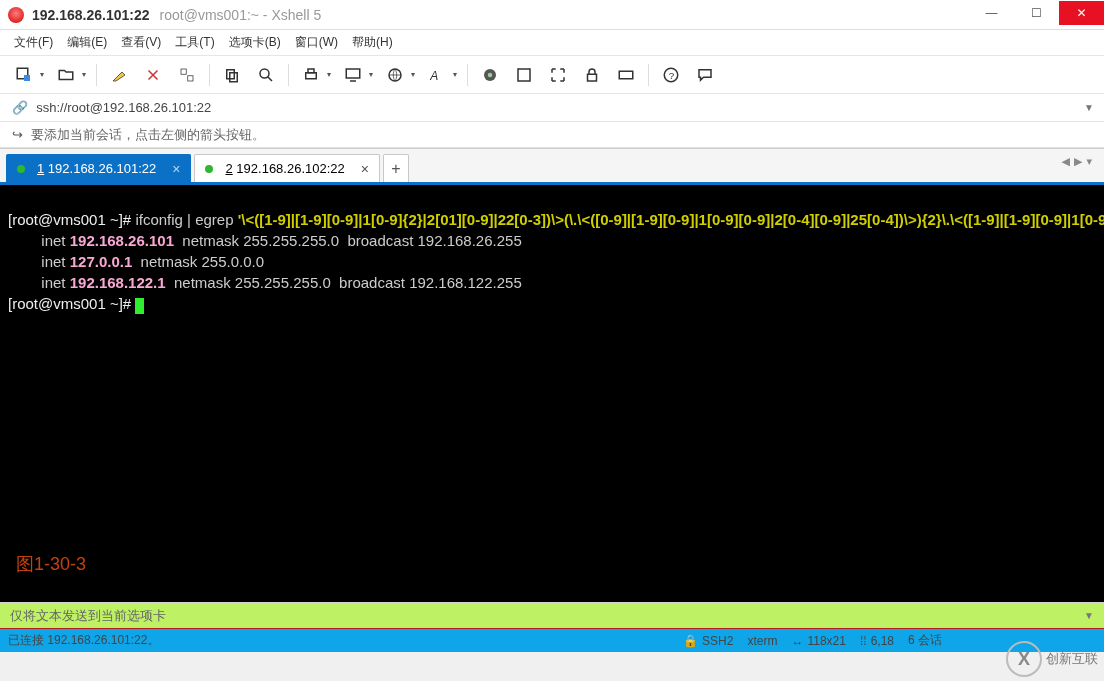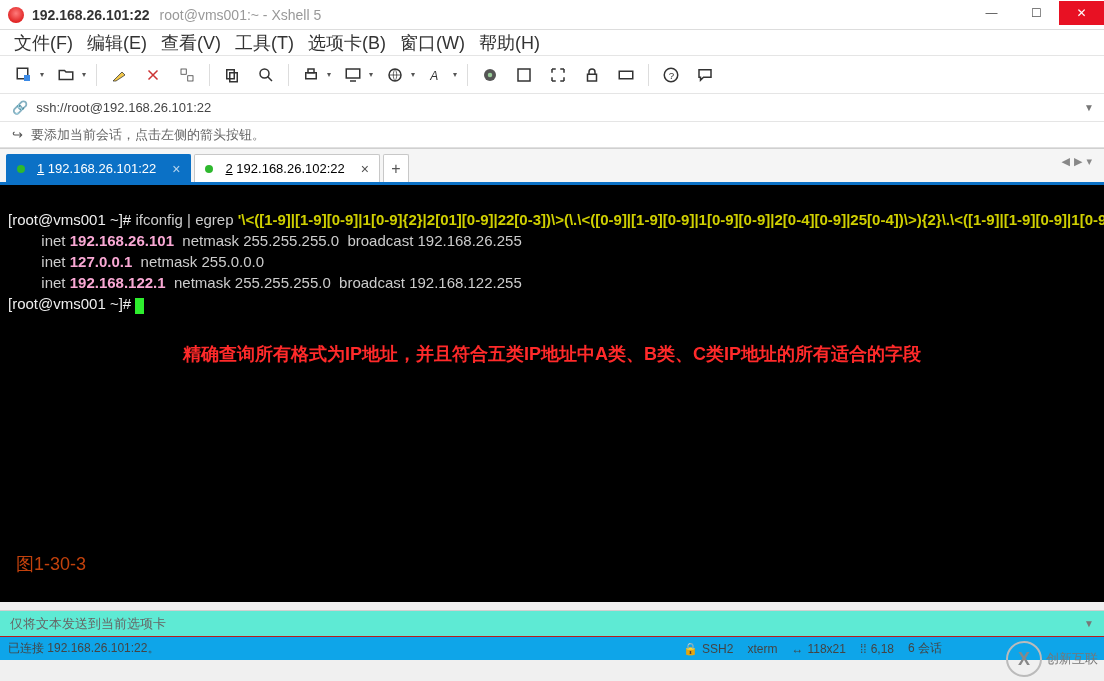--- a/index.html
+++ b/index.html
@@ -5,21 +5,21 @@
 * { margin: 0; padding: 0; box-sizing: border-box; font-family: "Microsoft YaHei", "Segoe UI", Tahoma, sans-serif; }
 body { width: 1104px; height: 681px; background: #f0f0f0; overflow:hidden; position:relative;}
 .titlebar { height: 30px; background: #fff; display:flex; align-items:center; border-bottom:1px solid #ddd;}
 .titlebar .appicon { width:16px; height:16px; margin:0 8px; background:radial-gradient(circle at 50% 40%, #ff7b7b, #d40000);border-radius:50%; }
 .titlebar .title-main { font-weight:bold; font-size:14px; color:#333; }
 .titlebar .title-sub { font-size:14px; color:#999; margin-left:10px;}
 .titlebar .spacer{flex:1;}
 .winbtn { width:45px; height:24px; display:flex; align-items:center; justify-content:center; font-size:12px; color:#555; margin-top:-3px;}
 .winbtn.close{ background:#e81123; color:#fff;}
 .menubar { height:26px; background:#fff; display:flex; align-items:center; border-bottom:1px solid #e5e5e5; padding-left:14px; gap:14px;}
-.menubar span{ font-size:18px; color:#333;}
+.menubar span{ font-size:12px; color:#333;}
 .toolbar { height:38px; background:#fff; display:flex; align-items:center; border-bottom:1px solid #e5e5e5; padding-left:10px; gap:6px;}
 .toolbar .tbtn { width:28px; height:28px; display:flex; align-items:center; justify-content:center;}
 .toolbar .tbtn svg{width:18px;height:18px;}
 .toolbar .sep{ width:1px; height:22px; background:#ddd; margin:0 2px;}
 .toolbar .caret{font-size:8px; color:#555; margin-left:-4px; margin-right:2px;}
 .addressbar { height:28px; background:#fff; border-bottom:1px solid #e5e5e5; display:flex; align-items:center; padding-left:12px; font-size:13px; color:#444;}
 .addressbar .chain{margin-right:8px; color:#777;}
 .addressbar .flex{flex:1;}
 .addressbar .dd{margin-right:10px; font-size:10px; color:#777;}
 .tipbar { height:26px; background:#fff; border-bottom:1px solid #e0e0e0; display:flex; align-items:center; padding-left:12px; font-size:13px; color:#666;}
@@ -33,21 +33,21 @@
 .tab.add{ width:26px; padding:0; justify-content:center; font-size:16px; color:#555;}
 .tabstrip .navarrows{ position:absolute; right:12px; top:6px; font-size:11px; color:#888; display:flex; gap:4px; align-items:center;}
 .terminalwrap{ position:relative;}
 .terminal { background:#000; color:#ddd; font-family:"Consolas","Courier New",monospace; font-size:15px; padding:6px 8px; height:420px; line-height:19px; white-space:pre; overflow:hidden; border-top:3px solid #0b71c6;}
 .term-white{ color:#eee; font-weight:normal;}
 .term-cyan{ color:#ccc;}
 .term-red{ color:#f9a8d4; font-weight:bold;}
 .term-yellow{ color:#cfcf00; font-weight:bold;}
 .caption{ color:#ff2a2a; font-weight:bold; font-size:18px; text-align:center; margin-top:30px; font-family:"Microsoft YaHei",sans-serif;}
 .figlabel{ color:#c2410c; font-weight:normal; font-size:18px; position:absolute; left:16px; bottom:26px; font-family:"Microsoft YaHei",sans-serif;}
-.sendbar{ height:26px; border-top:1px solid #d0d0d0; background:#5eead4; display:flex; align-items:center; padding-left:10px; font-size:13px; color:#666;margin-top:8px;}
+.sendbar{ height:26px; border-top:1px solid #d0d0d0; background:#bef264; display:flex; align-items:center; padding-left:10px; font-size:13px; color:#666;}
 .sendbar .flex{flex:1;}
 .sendbar .dd{margin-right:10px; font-size:10px; color:#777;}
 .statusbar{ height:24px; border-top:1px solid #b91c1c; background:#0ea5e9; display:flex; align-items:center; padding:0 8px; font-size:12px; color:#444;}
 .statusbar .flex{flex:1;}
 .statusbar .seg{ margin-left:14px; display:flex; align-items:center; gap:4px;}
 .statusbar .lock{font-size:12px;}
 .cursor{display:inline-block; width:9px; height:16px; background:#2eee2e; vertical-align:text-bottom;}
 .logo{position:absolute; right:6px; bottom:4px; display:flex; align-items:center; gap:4px; color:#777; font-size:13px;}
 .logo .circ{ width:36px; height:36px; border:2px solid #bbb; border-radius:50%; display:flex; align-items:center; justify-content:center; font-weight:bold; font-size:18px; color:#888;}
 </style>
@@ -219,21 +219,20 @@
   </div>
 </div>
 
 <div class="terminalwrap">
 <div class="terminal">
 <span class="term-white">[root@vms001 ~]# </span><span class="term-cyan">ifconfig | egrep </span><span class="term-yellow">'\&lt;([1-9]|[1-9][0-9]|1[0-9]{2}|2[01][0-9]|22[0-3])\&gt;(\.\&lt;([0-9]|[1-9][0-9]|1[0-9][0-9]|2[0-4][0-9]|25[0-4])\&gt;){2}\.\&lt;([1-9]|[1-9][0-9]|1[0-9][0-9]|2[0-4][0-9]|25[0-4])\&gt;'</span>
 <span class="term-cyan">        inet </span><span class="term-red">192.168.26.101</span><span class="term-cyan">  netmask 255.255.255.0  broadcast 192.168.26.255</span>
 <span class="term-cyan">        inet </span><span class="term-red">127.0.0.1</span><span class="term-cyan">  netmask 255.0.0.0</span>
 <span class="term-cyan">        inet </span><span class="term-red">192.168.122.1</span><span class="term-cyan">  netmask 255.255.255.0  broadcast 192.168.122.255</span>
 <span class="term-white">[root@vms001 ~]# </span><span class="cursor"></span>
-<div class="caption">精确查询所有格式为IP地址，并且符合五类IP地址中A类、B类、C类IP地址的所有适合的字段</div>
 </div>
 <div class="figlabel">图1-30-3</div>
 </div>
 
 <div class="sendbar">
   <span>仅将文本发送到当前选项卡</span>
   <span class="flex"></span>
   <span class="dd">▼</span>
 </div>
 

